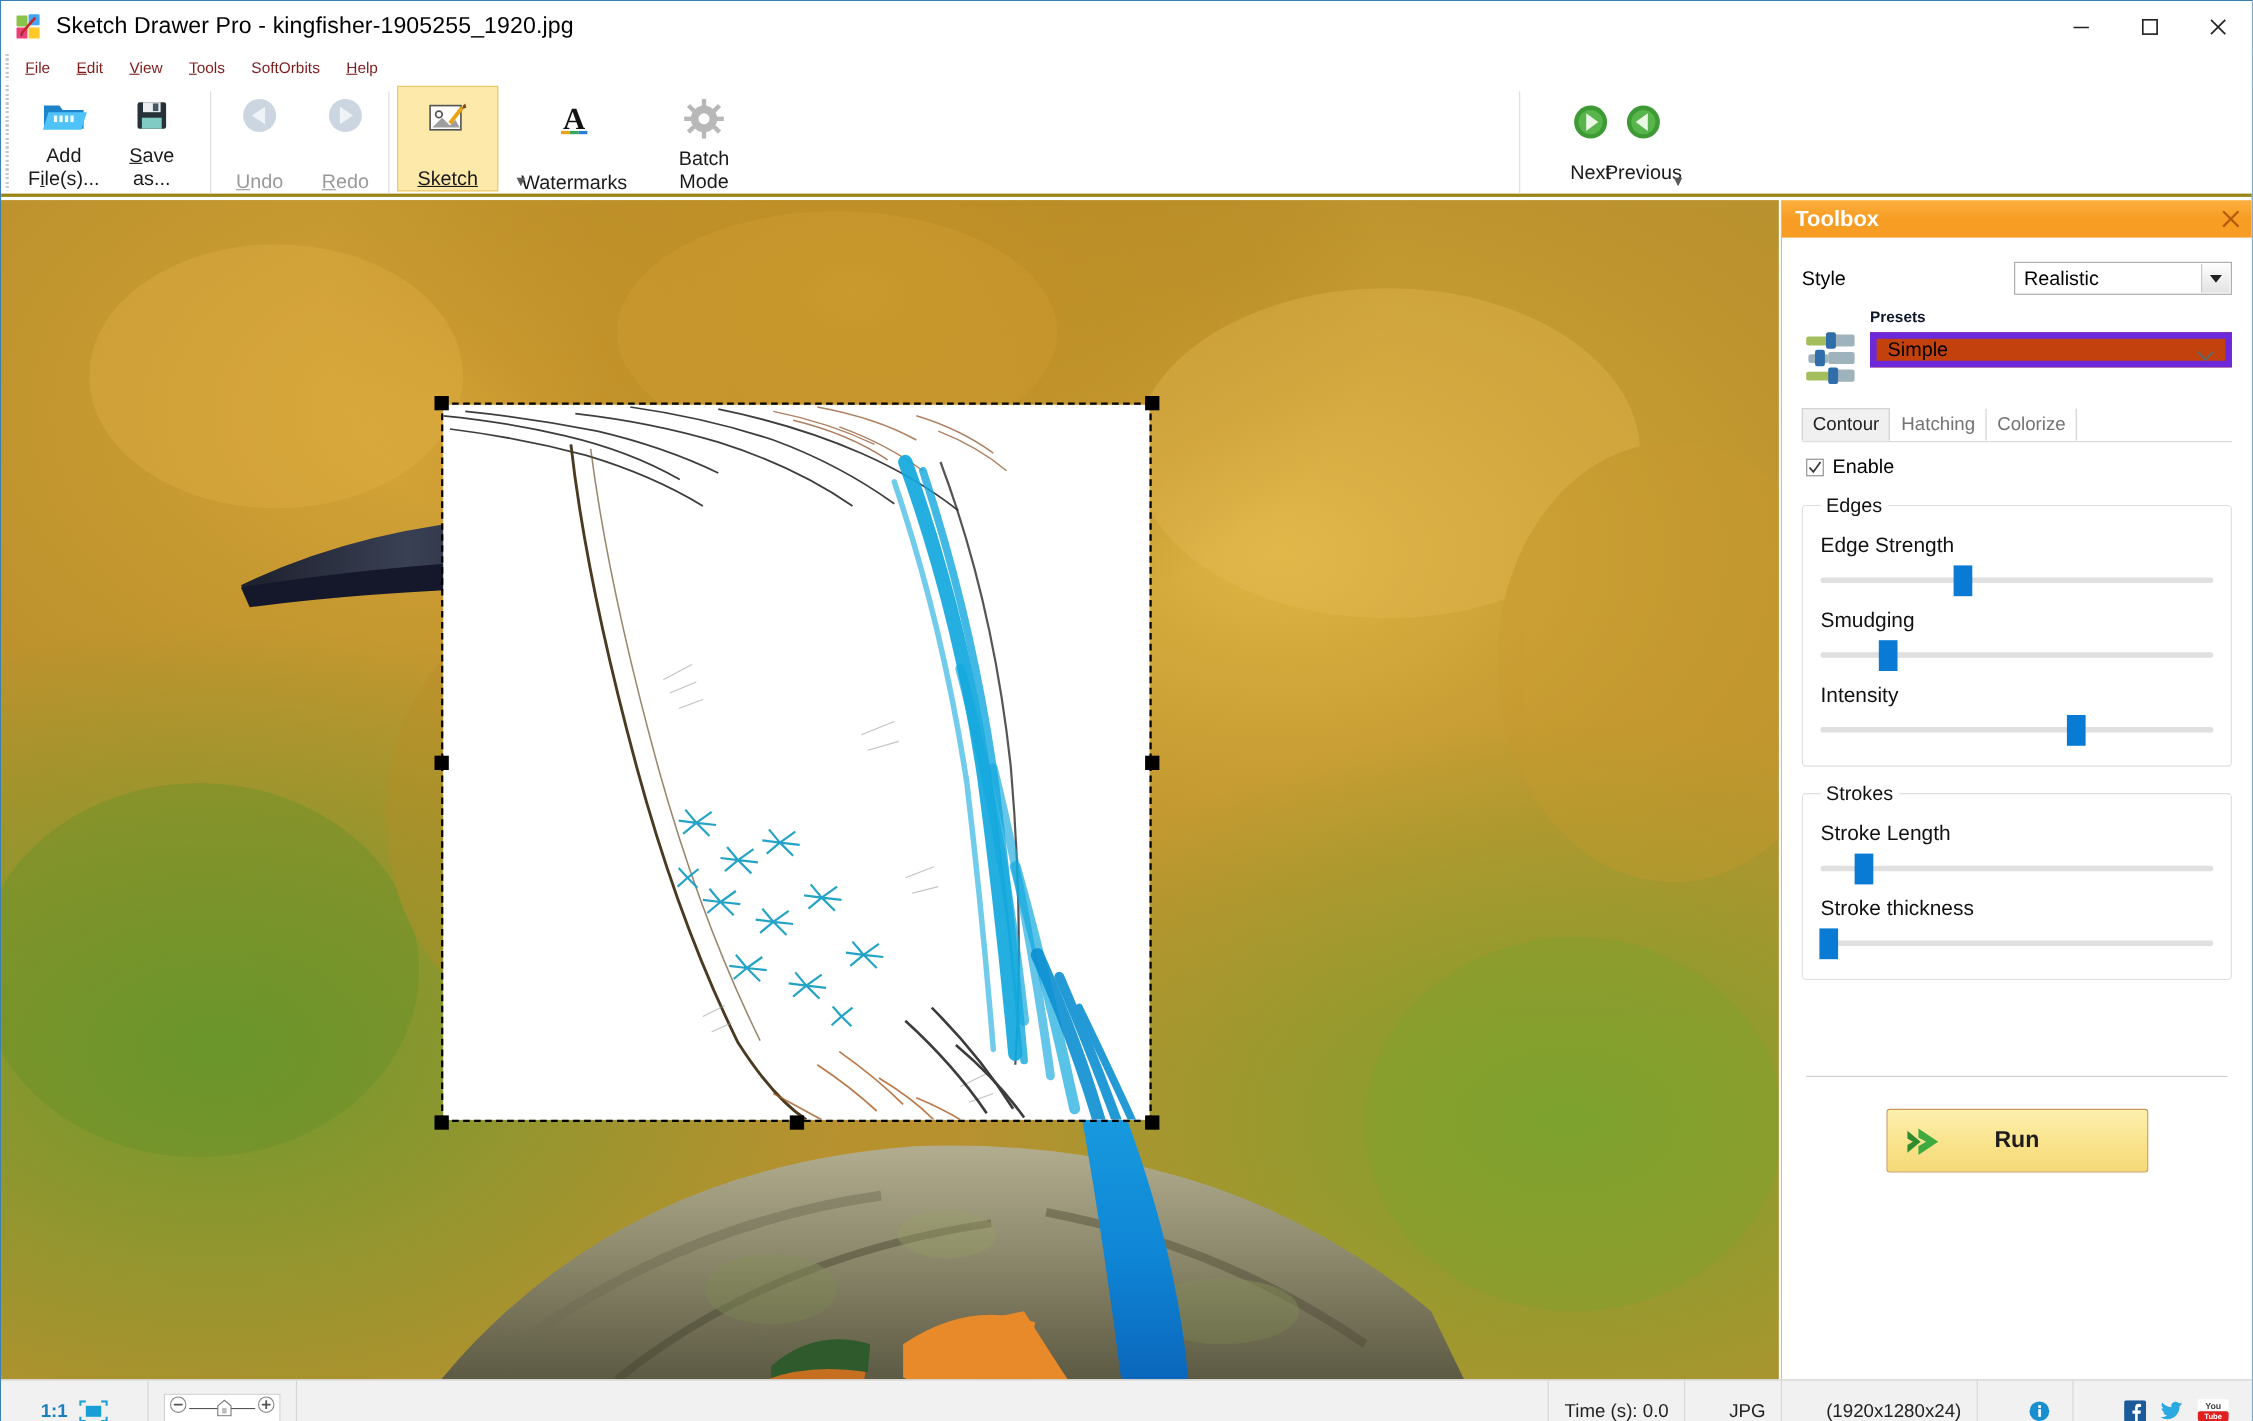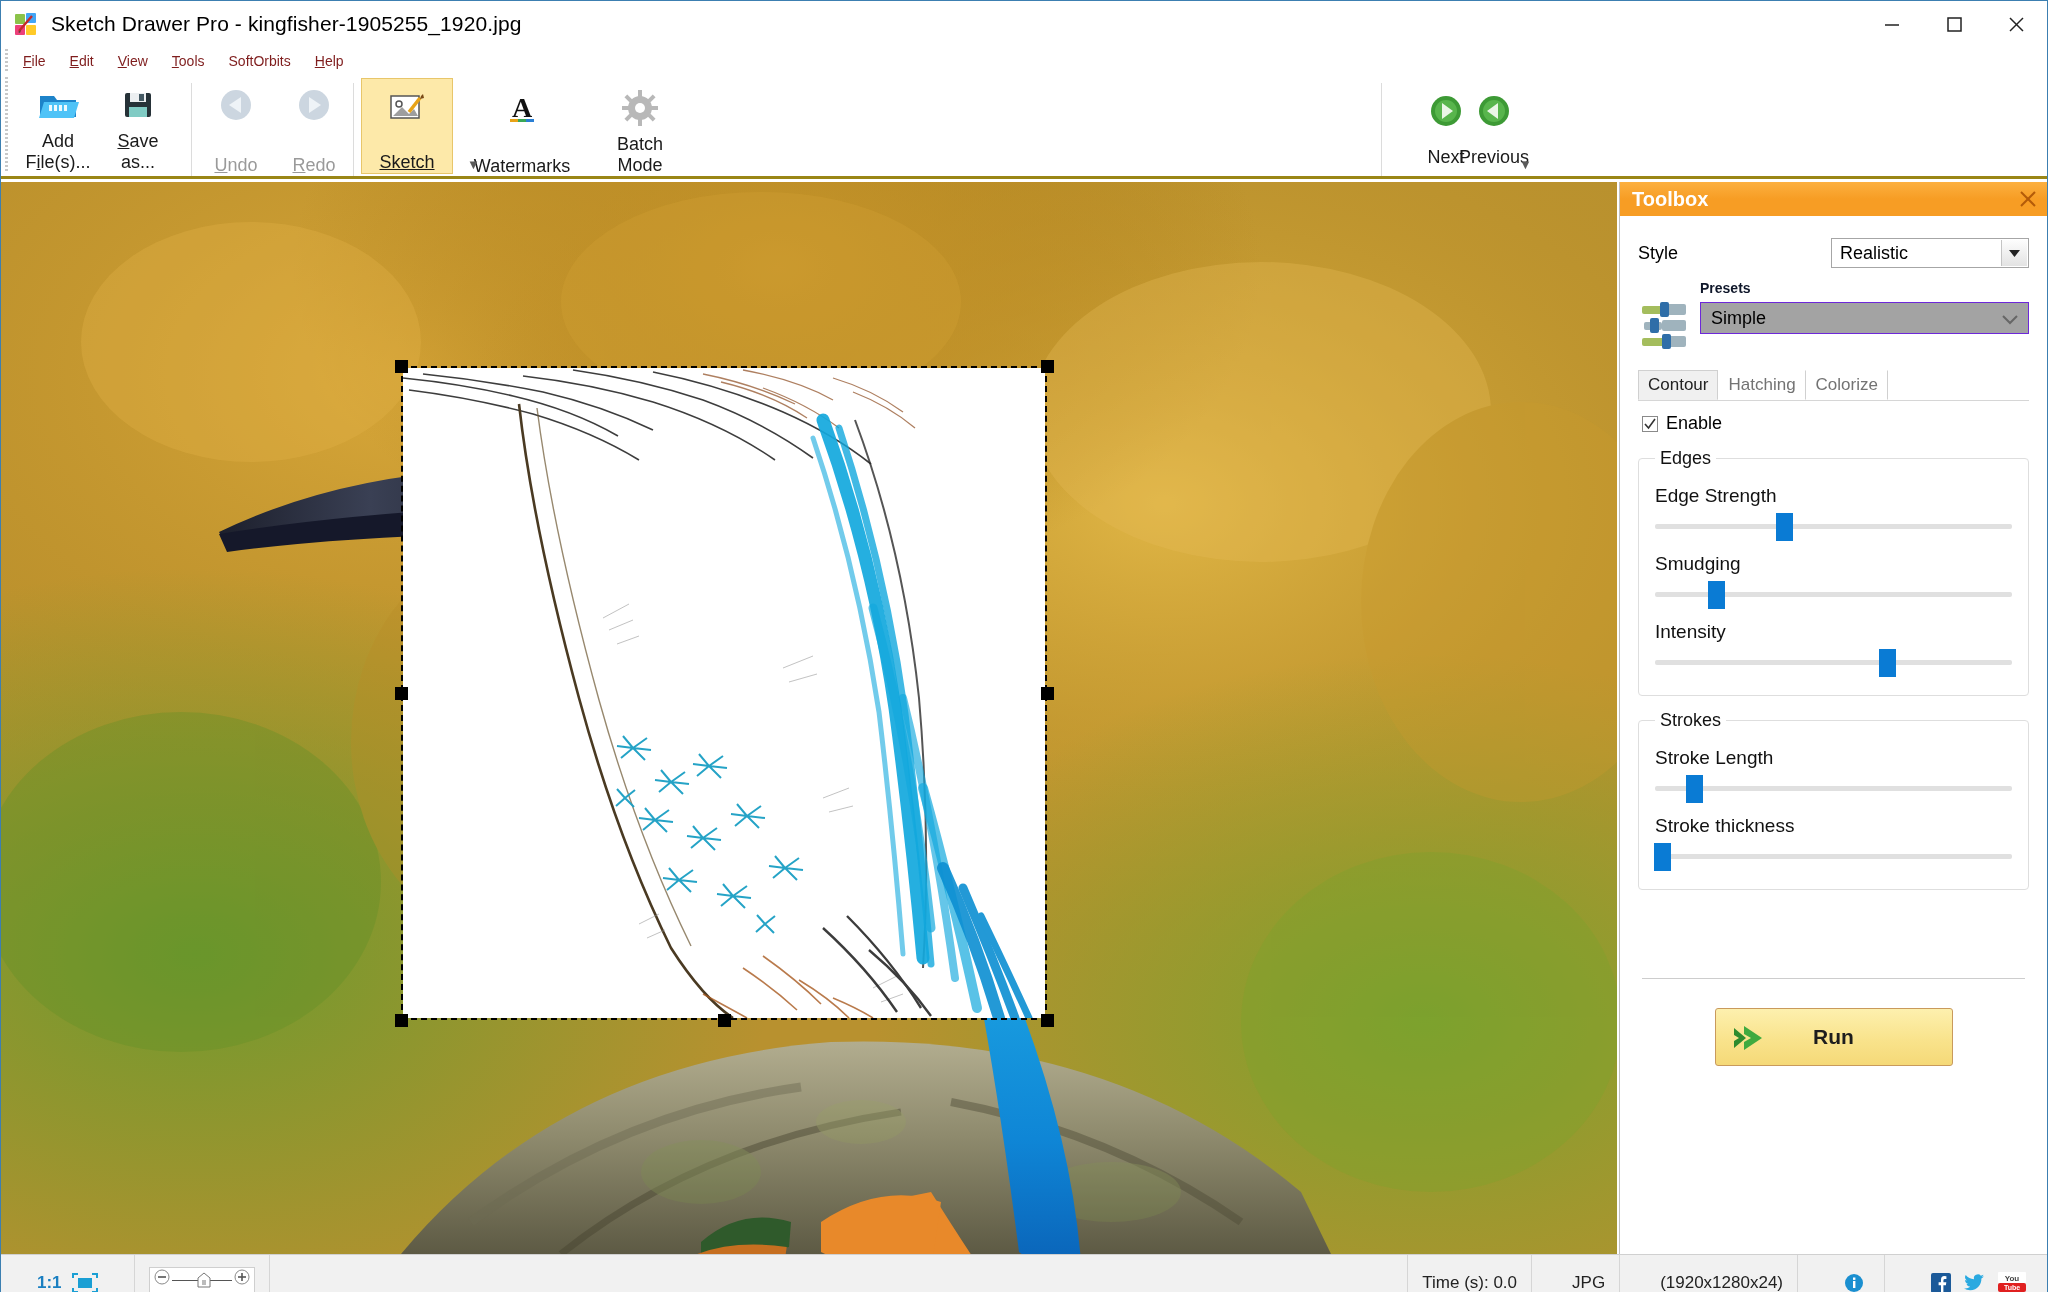--- a/index.html
+++ b/index.html
@@ -124,21 +124,21 @@
     background: linear-gradient(to bottom,#fdfdfd,#e3e3e3);
     border-left: 1px solid #c4c4c4;
     display: flex; align-items: center; justify-content: center;
   }
 
   .presets-block { margin: 12px 18px 0 18px; display: flex; align-items: flex-start; }
   .presets-icon { width: 56px; flex: none; padding-top: 18px; }
   .presets-right { flex: 1; margin-left: 6px; }
   .presets-label { font-size: 14px; font-weight: bold; color: #0f172a; margin-bottom: 6px; }
   .combo-flat {
-    width: 100%; height: 32px; background: #a3a3a3; border: 1px solid #6d28d9;
+    width: 100%; height: 32px; background: #c2410c; border: 6px solid #6d28d9;
     display: flex; align-items: center; position: relative; padding-left: 10px;
   }
   .combo-flat .cval { font-size: 18px; color: #000; }
   .combo-flat .chev { position: absolute; right: 10px; top: 8px; }
 
   #tabs {
     margin: 14px 18px 0 18px; display: flex; border-bottom: 1px solid #d6d6d6;
   }
   .tab {
     font-size: 17px; color: #737373; padding: 4px 9px; cursor: pointer;

